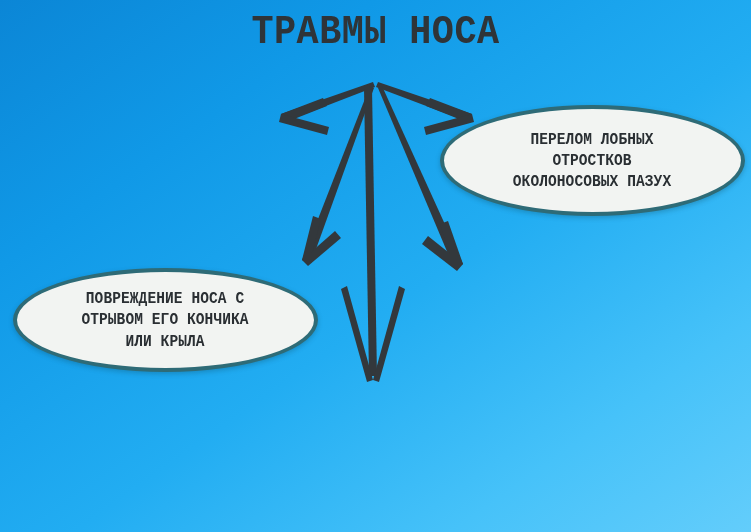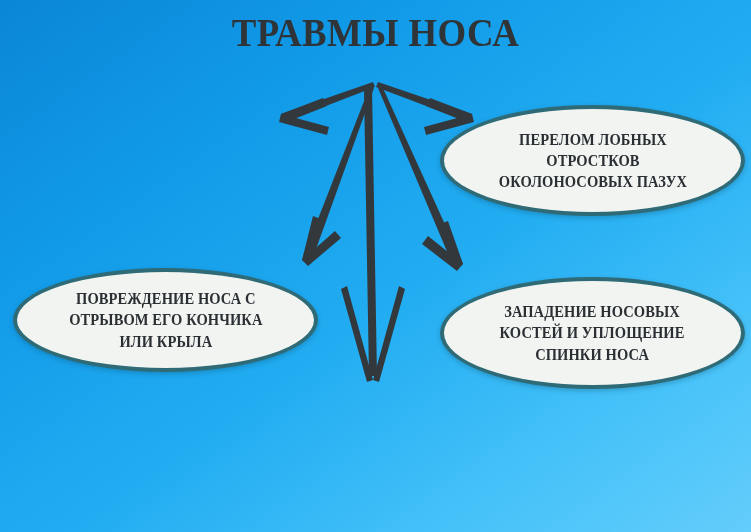--- a/index.html
+++ b/index.html
@@ -6,21 +6,21 @@
   html, body {
     margin: 0;
     padding: 0;
     background: #0d8ddb;
   }
   #stage {
     position: relative;
     width: 751px;
     height: 532px;
     overflow: hidden;
-    font-family: Liberation Serif, serif;
+    font-family: Liberation Mono, monospace;
     background: linear-gradient(130deg, #0b86d6 0%, #0f93e2 22%, #19a4ef 48%, #38bbf8 74%, #5fcbfb 100%);
   }
   #bg-svg, #arrow-svg {
     position: absolute;
     inset: 0;
     width: 751px;
     height: 532px;
     display: block;
   }
   #arrow-svg { z-index: 2; pointer-events: none; }
@@ -141,20 +141,15 @@
 ОТРОСТКОВ
 ОКОЛОНОСОВЫХ ПАЗУХ</div>
   </div>
 
   <div class="node" id="node-mid-left">
     <div class="node-label">ПОВРЕЖДЕНИЕ НОСА С
 ОТРЫВОМ ЕГО КОНЧИКА
 ИЛИ КРЫЛА</div>
   </div>
 
-  <div class="node" id="node-mid-right">
-    <div class="node-label">ЗАПАДЕНИЕ НОСОВЫХ
-КОСТЕЙ И УПЛОЩЕНИЕ
-СПИНКИ НОСА</div>
-  </div>
 
 
 </div>
 
 </body></html>

